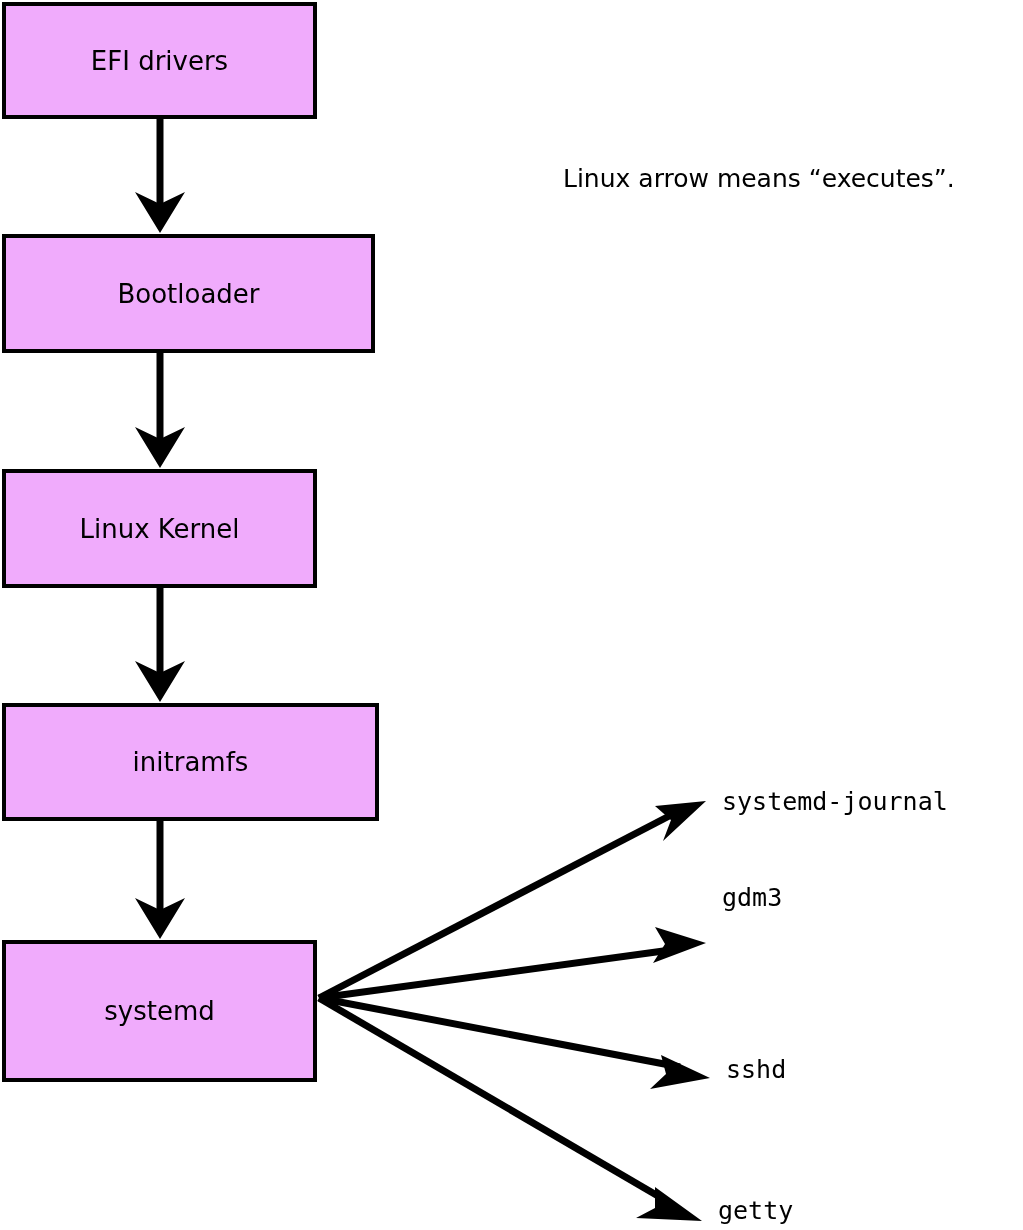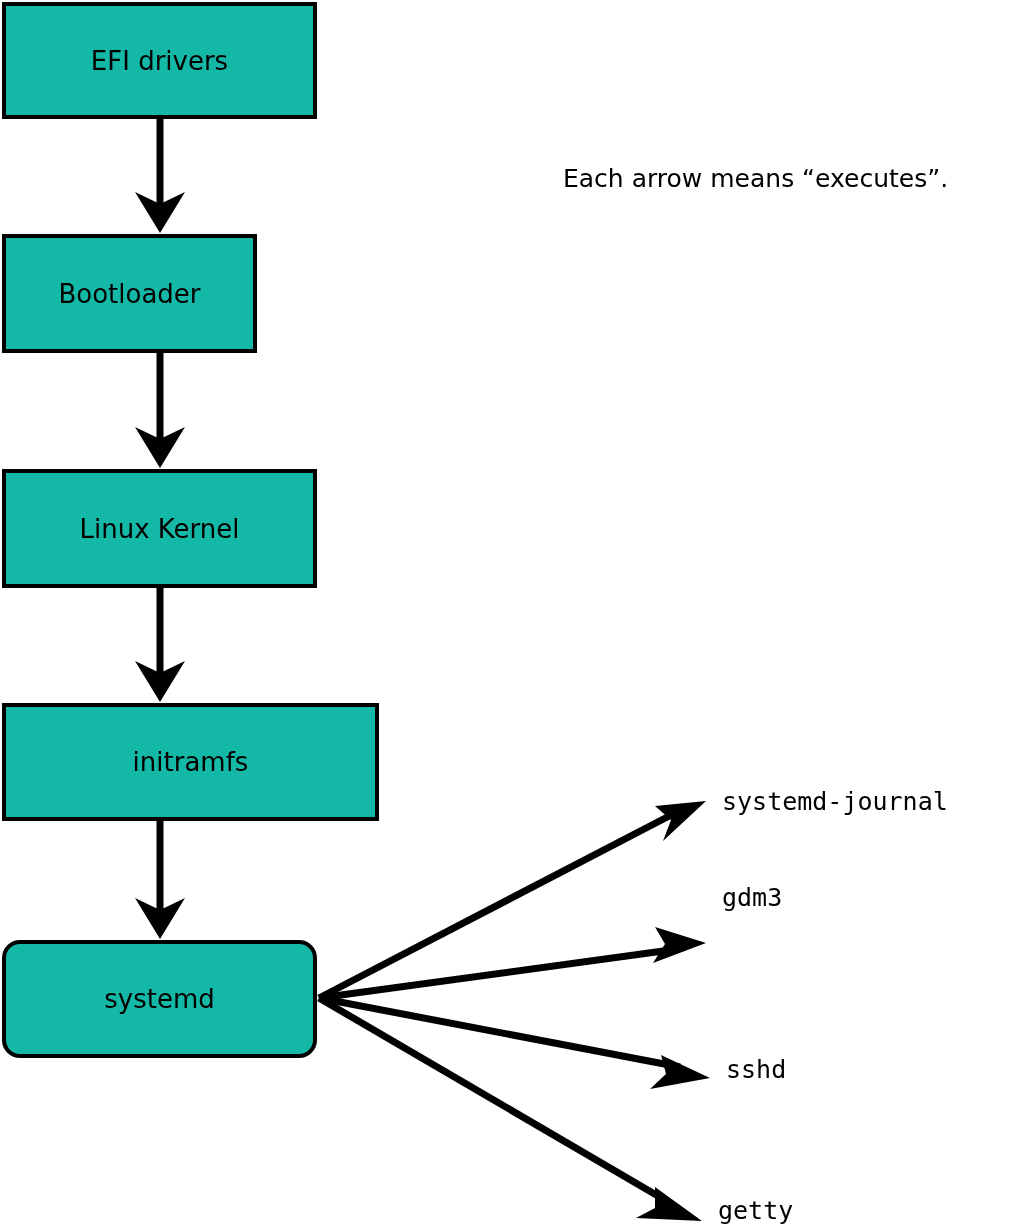--- a/index.html
+++ b/index.html
@@ -25,21 +25,21 @@
     position: absolute;
     left: 0;
     top: 0;
     width: 1023px;
     height: 1230px;
   }
   .node-box {
     position: absolute;
     box-sizing: border-box;
     border: 4px solid #000000;
-    background: #14b8a6;
+    background: #f0abfc;
     display: flex;
     align-items: center;
     justify-content: center;
   }
   .node-label {
     font-family: "DejaVu Sans", sans-serif;
     font-size: 26px;
     color: #000000;
     line-height: 1;
     white-space: nowrap;
@@ -100,37 +100,37 @@
     <g>
       <line x1="319" y1="998" x2="670" y2="1203" stroke="#000000" stroke-width="7"></line>
       <path d="M 702 1221 L 655 1187 L 655 1208 L 636 1218 Z" fill="#000000"></path>
     </g>
   </svg>
 
   <div class="node-box" style="left:2px; top:2px; width:315px; height:117px;">
     <span class="node-label">EFI drivers</span>
   </div>
 
-  <div class="node-box" style="left:2px; top:234px; width:255px; height:119px;">
+  <div class="node-box" style="left:2px; top:234px; width:373px; height:119px;">
     <span class="node-label">Bootloader</span>
   </div>
 
   <div class="node-box" style="left:2px; top:469px; width:315px; height:119px;text-align:center;">
     <span class="node-label">Linux Kernel</span>
   </div>
 
   <div class="node-box" style="left:2px; top:703px; width:377px; height:118px;">
     <span class="node-label">initramfs</span>
   </div>
 
-  <div class="node-box" style="left:2px; top:940px; width:315px; height:118px;border-radius:18px;">
+  <div class="node-box" style="left:2px; top:940px; width:315px; height:142px;">
     <span class="node-label">systemd</span>
   </div>
 
-  <div class="legend-note" style="left:563px; top:166px;">Each arrow means “executes”.</div>
+  <div class="legend-note" style="left:563px; top:166px;">Linux arrow means “executes”.</div>
 
   <div class="leaf-label" style="left:722px; top:778px;margin-top:11px;">systemd-journal</div>
 
   <div class="leaf-label" style="left:722px; top:885px;">gdm3</div>
 
   <div class="leaf-label" style="left:726px; top:1057px;">sshd</div>
 
   <div class="leaf-label" style="left:718px; top:1198px;">getty</div>
 
 </div>

